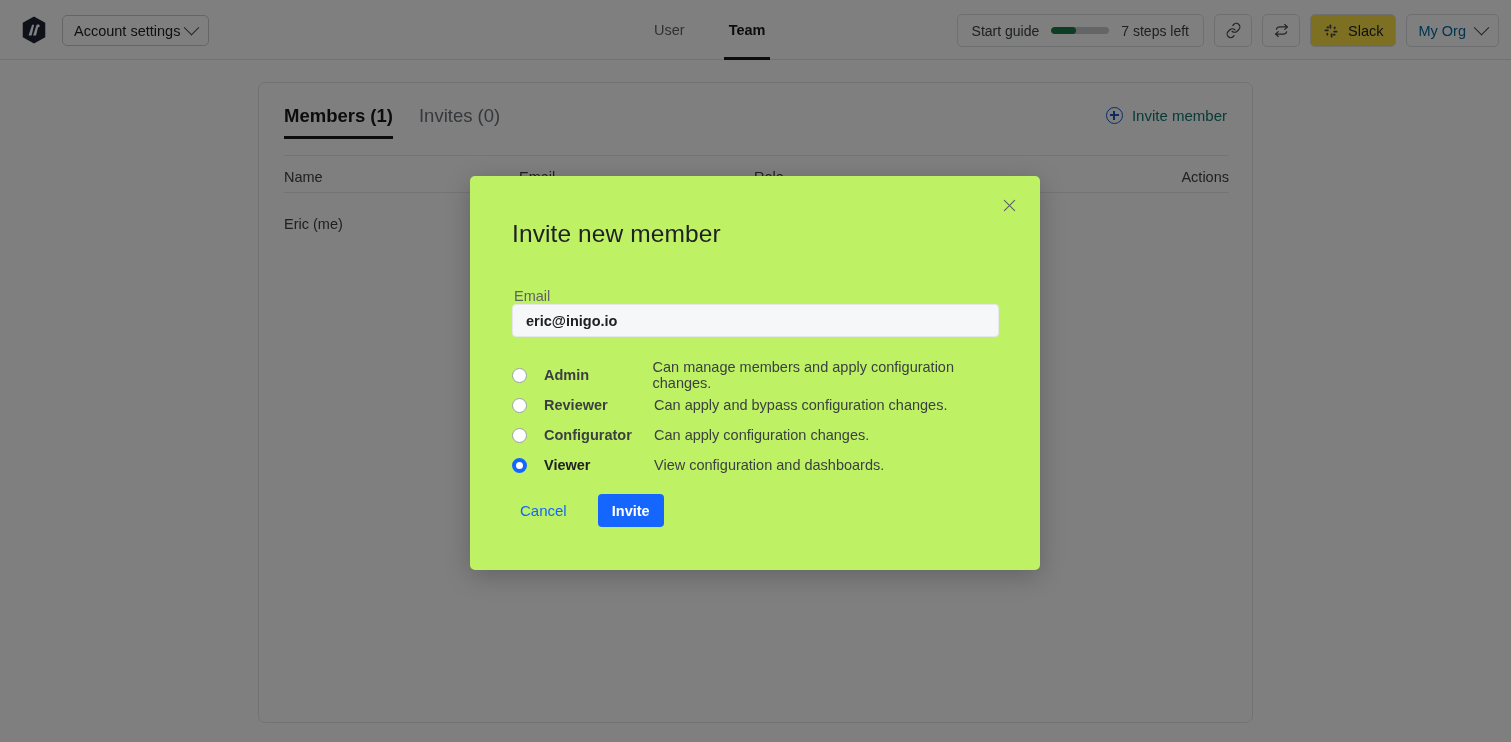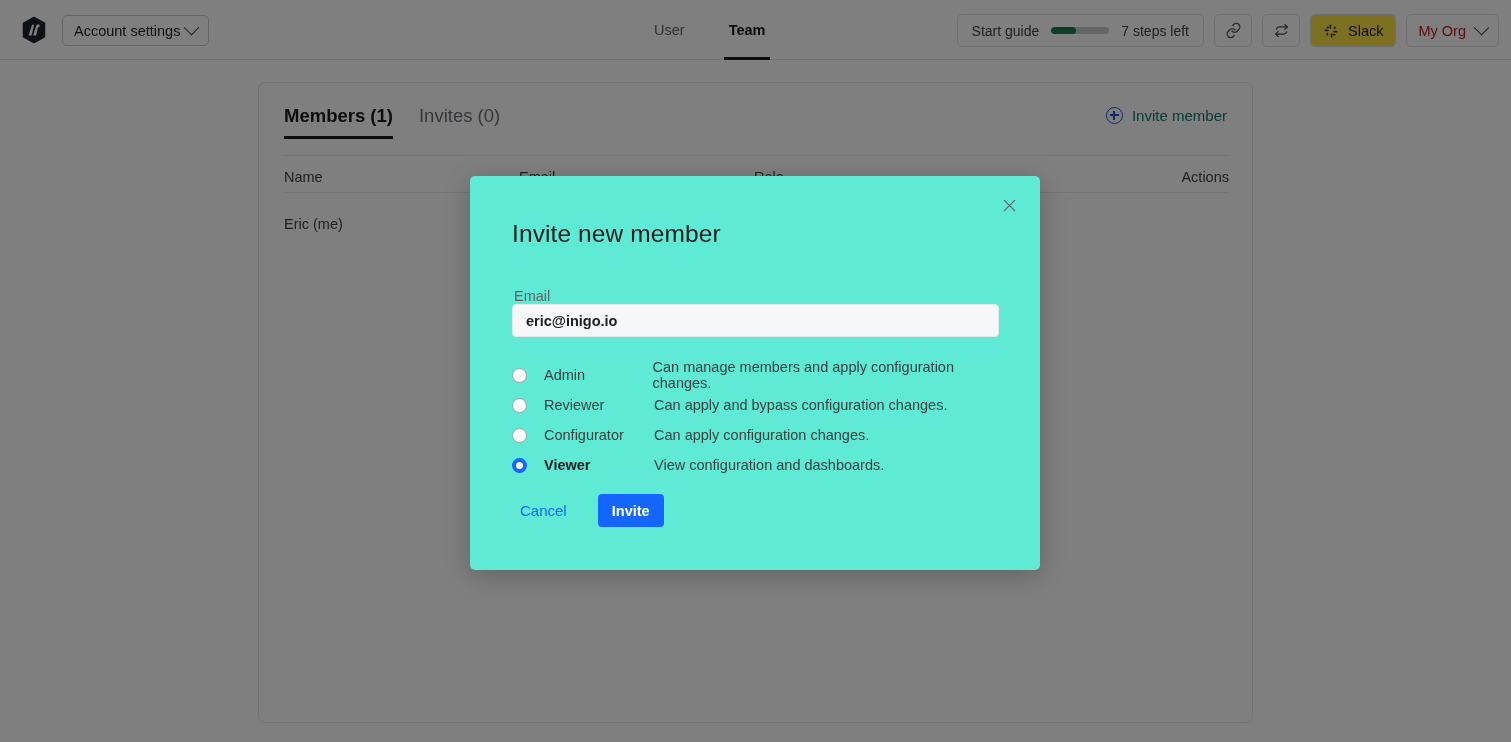--- a/index.html
+++ b/index.html
@@ -86,21 +86,21 @@
   .slack-btn {
     height: 33px; padding: 0 12px;
     border: 1px solid #dcdee3; border-radius: 5px; background: #fde047;
     display: flex; align-items: center; gap: 9px;
     font-size: 14.5px; color: #202124; cursor: pointer;
   }
   .org-btn {
     height: 33px; padding: 0 11px;
     border: 1px solid #dcdee3; border-radius: 5px; background: #fff;
     display: flex; align-items: center; gap: 10px;
-    font-size: 14.5px; color: #b91c1c; cursor: pointer;
+    font-size: 14.5px; color: #0369a1; cursor: pointer;
   }
 
   
   .card {
     position: absolute; left: 258px; top: 82px;
     width: 995px; height: 641px;
     background: #ffffff;
     border: 1px solid #e4e5e9; border-radius: 7px;
   }
   .card-tabs {
@@ -150,21 +150,21 @@
   .col-actions { width: 80px; text-align: right; }
 
   
   .overlay {
     position: absolute; inset: 0;
     background: rgba(0,0,0,0.50);
   }
   .modal {
     position: absolute; left: 470px; top: 176px;
     width: 570px; height: 394px;
-    background: #5eead4; border-radius: 5px;
+    background: #bef264; border-radius: 5px;
     box-shadow: 0 6px 26px rgba(0,0,0,0.22);
   }
   .modal-close {
     position: absolute; right: 18px; top: 16px;
     width: 26px; height: 26px;
     display: flex; align-items: center; justify-content: center;
     cursor: pointer;
   }
   .modal-title {
     position: absolute; left: 42px; top: 44px;
@@ -190,21 +190,21 @@
     cursor: pointer;
   }
   .radio {
     width: 15px; height: 15px; border-radius: 50%;
     border: 1.6px solid #9aa0a6; background: #fff;
     margin-right: 17px; flex: none;
   }
   .role-row.selected .radio {
     border: 4.5px solid #1565ff; background: #ffffff;
   }
-  .role-name { width: 110px; font-size: 14.5px; color: #3c4043; }
+  .role-name { width: 110px; font-size: 14.5px; color: #3c4043; font-weight: bold; }
   .role-row.selected .role-name { font-weight: bold; color: #202124; }
   .role-desc { font-size: 14.5px; color: #3c4043; }
 
   .modal-actions {
     position: absolute; left: 42px; top: 318px;
     display: flex; align-items: center; gap: 23px;
   }
   .btn-cancel {
     background: none; border: none; padding: 6px 8px;
     font-family: "Liberation Sans", sans-serif;

